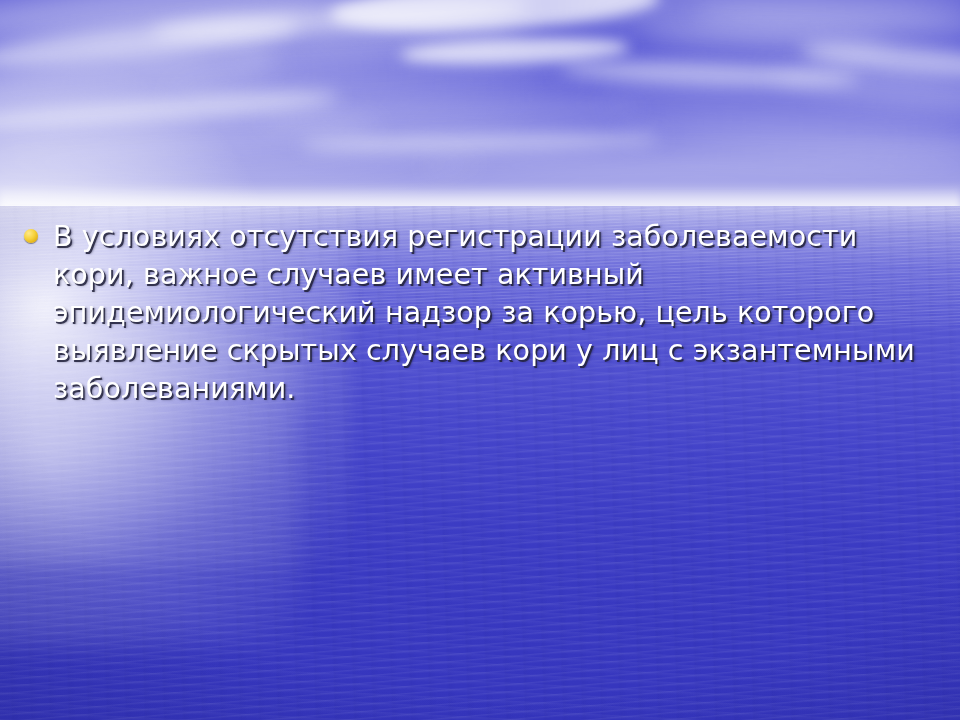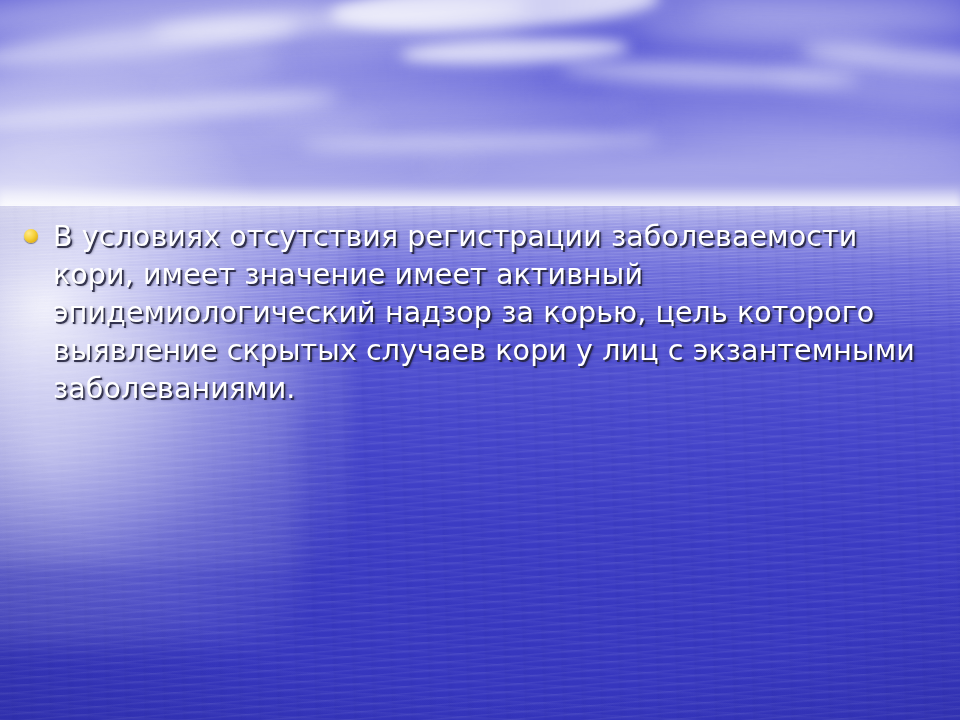--- a/index.html
+++ b/index.html
@@ -222,17 +222,17 @@
     <div class="ripples"></div>
     <div class="ripples-far"></div>
     <div class="sun-glare"></div>
     <div class="sun-glare2"></div>
     <div class="sea-vignette"></div>
   </div>
 
   <div class="content">
     <div class="bullet-row">
       <span class="bullet-marker"></span>
-      <div class="bullet-text">В условиях отсутствия регистрации заболеваемости кори, имеет значение имеет активный эпидемиологический надзор за корью, цель которого выявление скрытых случаев кори у лиц с экзантемными заболеваниями.</div>
+      <div class="bullet-text">В условиях отсутствия регистрации заболеваемости кори, важное случаев имеет активный эпидемиологический надзор за корью, цель которого выявление скрытых случаев кори у лиц с экзантемными заболеваниями.</div>
     </div>
   </div>
 
 </div>
 
 </body></html>

